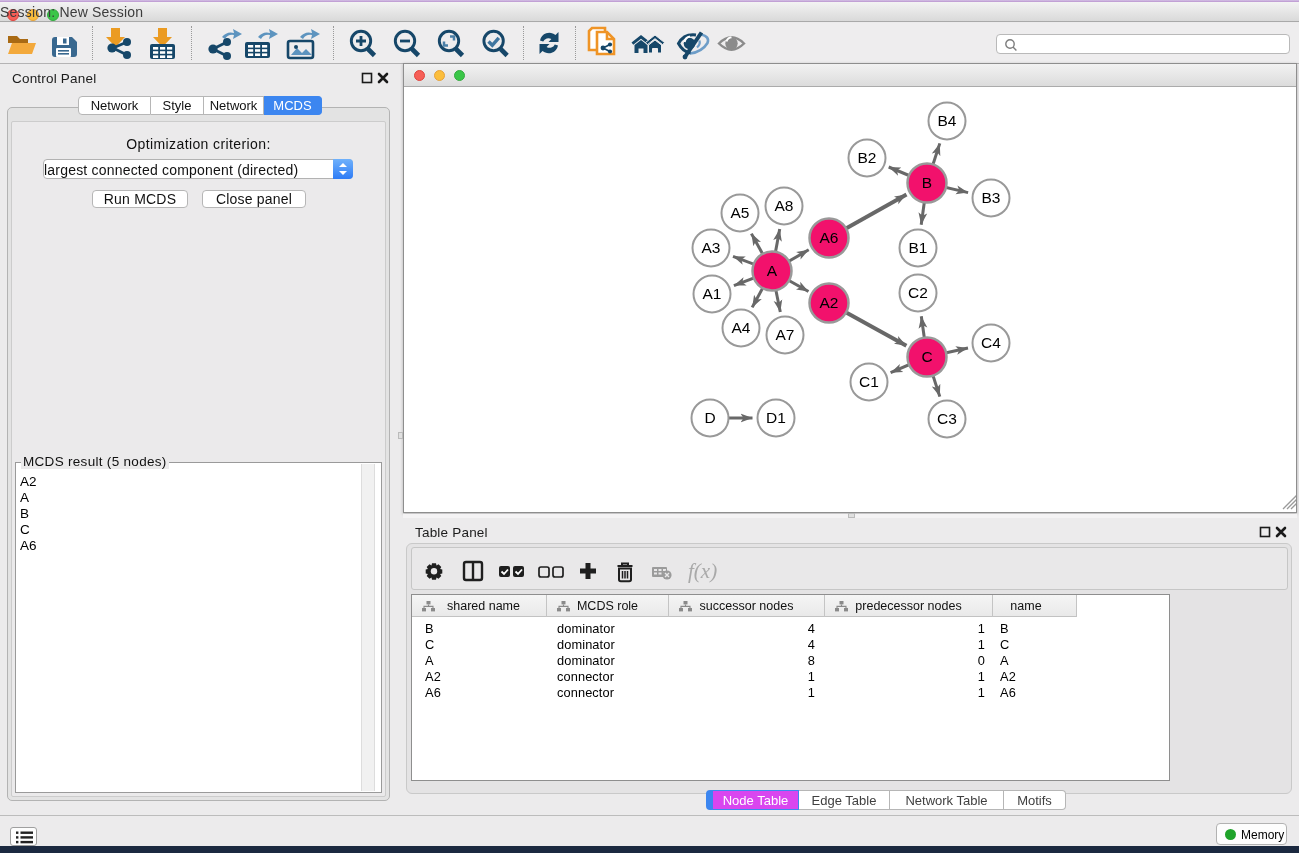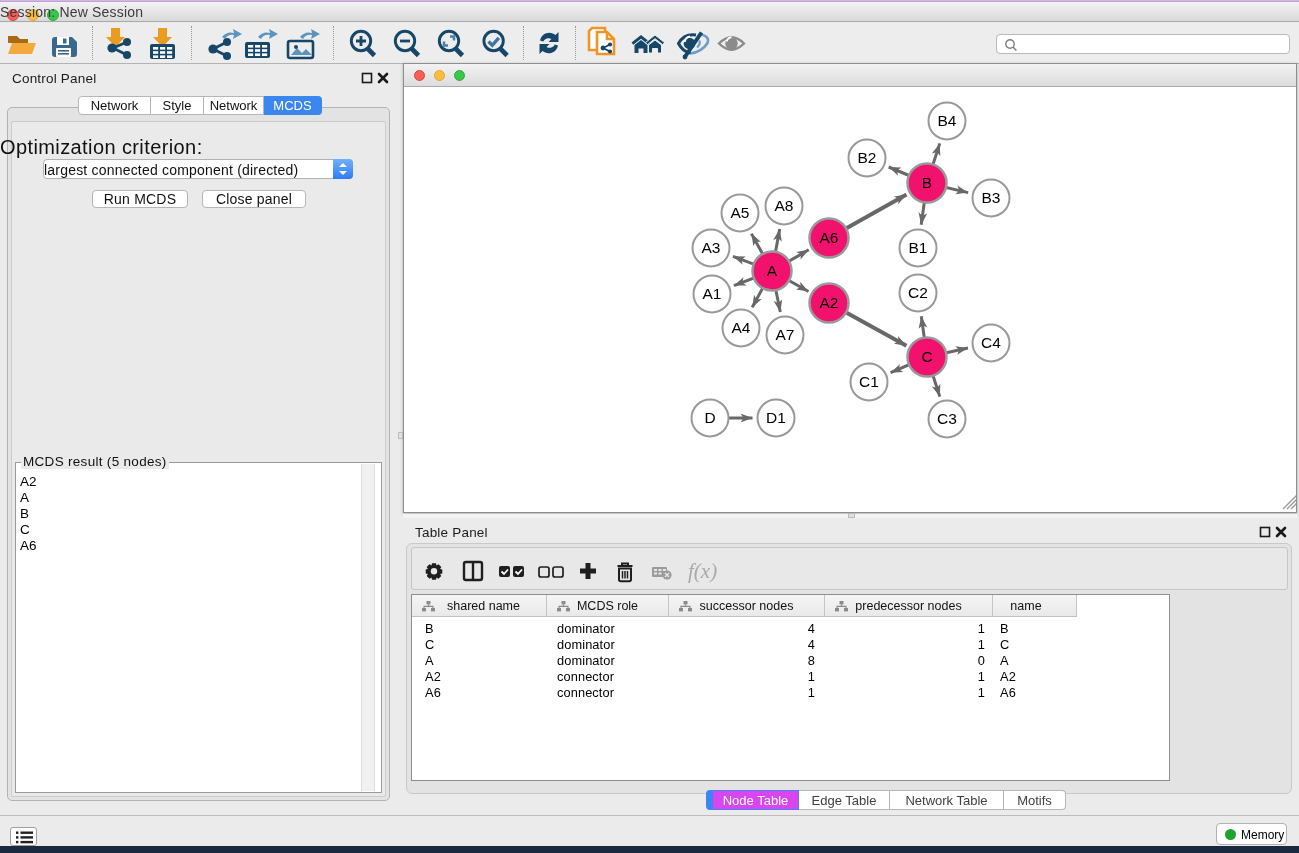--- a/index.html
+++ b/index.html
@@ -24,21 +24,21 @@
 #cpTabs { left:78px; top:96px; height:19px; display:flex; }
 .ctab { height:19px; line-height:18px; font-size:13px; text-align:center;
   background:#fff; border:1px solid #b6b6b6; border-left:none; color:#111; }
 .ctab.first { border-left:1px solid #b6b6b6; border-radius:4px 0 0 4px; }
 .ctab.last { border-radius:0 4px 4px 0; }
 .ctab.sel { background:#3c86f0; border-color:#3c86f0; color:#fff; }
 #cpOuter { left:7px; top:107px; width:383px; height:694px;
   border:1px solid #b3b3b3; border-radius:5px; background:#e3e3e3; }
 #cpInner { left:11px; top:121px; width:375px; height:676px;
   border:1px solid #cccccc; border-radius:2px; background:#ebeaeb; }
-#optLabel { left:0px; top:136px; width:397px; text-align:left; font-size:20px; letter-spacing:0.4px; color:#111; }
+#optLabel { left:0px; top:136px; width:397px; text-align:center; font-size:14px; letter-spacing:0.4px; color:#111; }
 #combo { left:43px; top:159px; width:310px; height:20px; background:#fff;
   border:1px solid #b2b2b2; border-radius:4px; }
 #combo .ctext { position:absolute; left:0; right:35px; top:1.5px; text-align:left;
   font-size:14px; letter-spacing:0.2px; color:#111; }
 #combo .stepper { position:absolute; right:-1px; top:-1px; width:20px; height:20px;
   border-radius:0 4px 4px 0; background:linear-gradient(#6fb1fb,#2e7cf6); }
 .btn { position:absolute; height:18px; background:#fff; border:1px solid #b6b6b6;
   border-radius:4px; font-size:14px; letter-spacing:0.2px; color:#111; text-align:center; line-height:17px; }
 #fieldset { left:15px; top:462px; width:367px; height:331px; border:1px solid #9a9a9a;
   background:#fff; }

